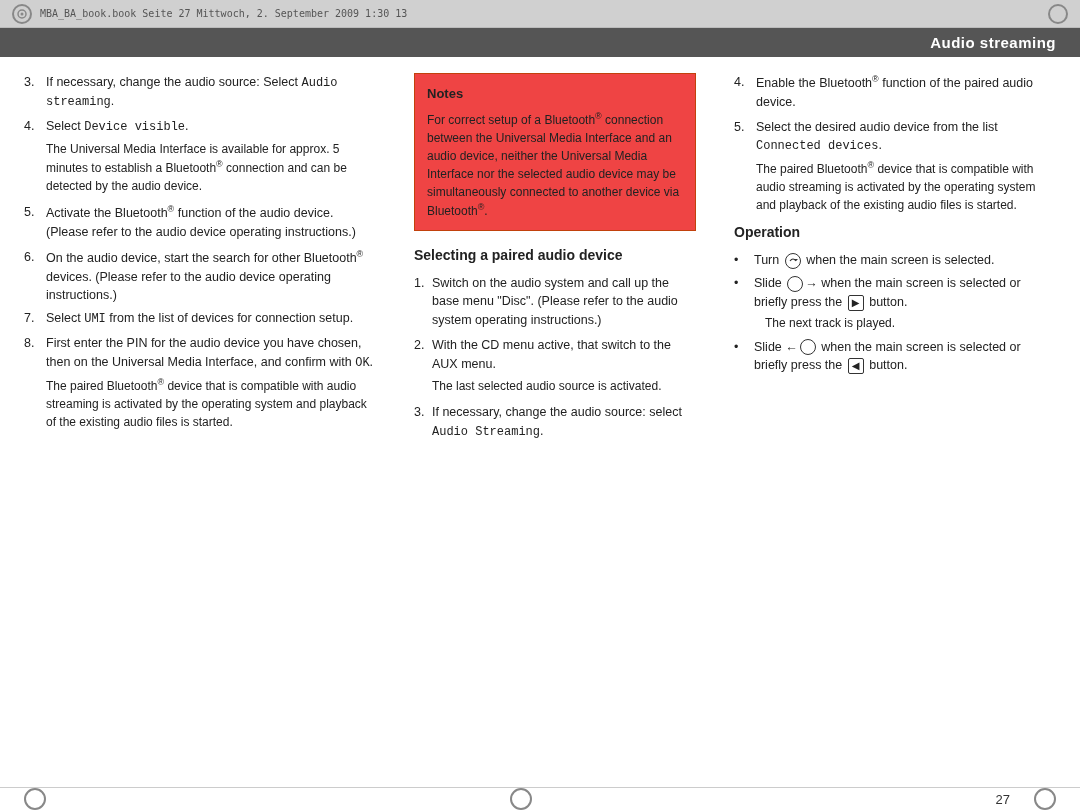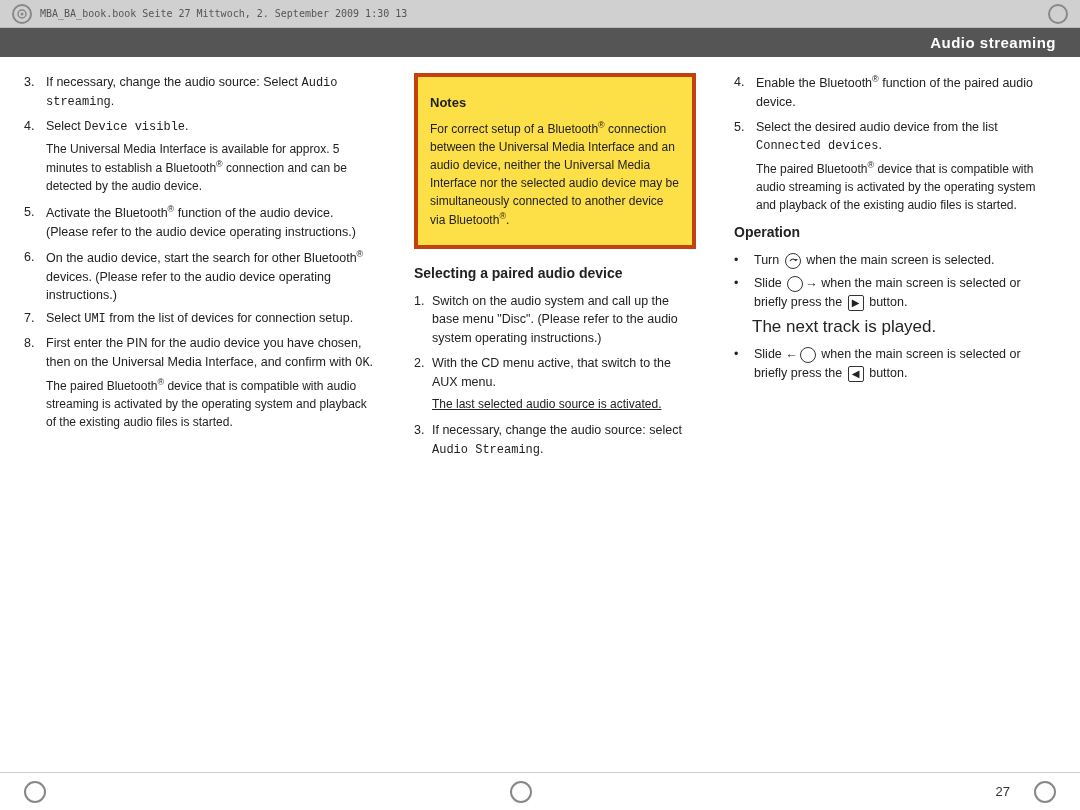--- a/index.html
+++ b/index.html
@@ -74,23 +74,23 @@
       font-size: 12.5px;
       line-height: 1.5;
     }
     .right-col {
       flex: 1;
       padding: 0 24px;
       font-size: 12.5px;
       line-height: 1.5;
     }
     .notes-box {
-      border: 4px solid #c2410c;
-      background: #fde047;
-      padding: 16px 12px;
+      border: 1px solid #c2410c;
+      background: #ef4444;
+      padding: 10px 12px;
       margin-bottom: 14px;
       font-size: 12px;
       line-height: 1.5;
     }
     .notes-box .notes-title {
       font-weight: bold;
       font-size: 13px;
       margin-bottom: 6px;
     }
     .mono {
@@ -108,27 +108,26 @@
       font-weight: bold;
       font-size: 14px;
       margin-bottom: 8px;
     }
     .sub-note2 {
       margin-left: 18px;
       margin-top: 4px;
       margin-bottom: 8px;
       font-size: 12px;
       line-height: 1.5;
-      text-decoration: underline;
     }
     .bullet-sub-note {
-      margin-left: 18px;
+      margin-left: 31px;
       margin-top: 2px;
       margin-bottom: 6px;
-      font-size: 17px;
+      font-size: 12px;
       line-height: 1.5;
     }
     .inline-icon {
       display: inline-block;
       width: 16px; height: 16px;
       border: 1.5px solid #333;
       border-radius: 2px;
       vertical-align: middle;
       text-align: center;
       font-size: 10px;
@@ -137,21 +136,21 @@
     }
     .inline-knob {
       display: inline-block;
       width: 16px; height: 16px;
       border: 1.5px solid #333;
       border-radius: 50%;
       vertical-align: middle;
       margin: 0 2px;
     }
     .bottom-bar {
-      height: 38px;
+      height: 23px;
       display: flex;
       align-items: center;
       justify-content: space-between;
       padding: 0 24px;
       border-top: 1px solid #ccc;
     }
     .bottom-corner {
       width: 22px; height: 22px;
       border-radius: 50%;
       border: 2px solid #888;

